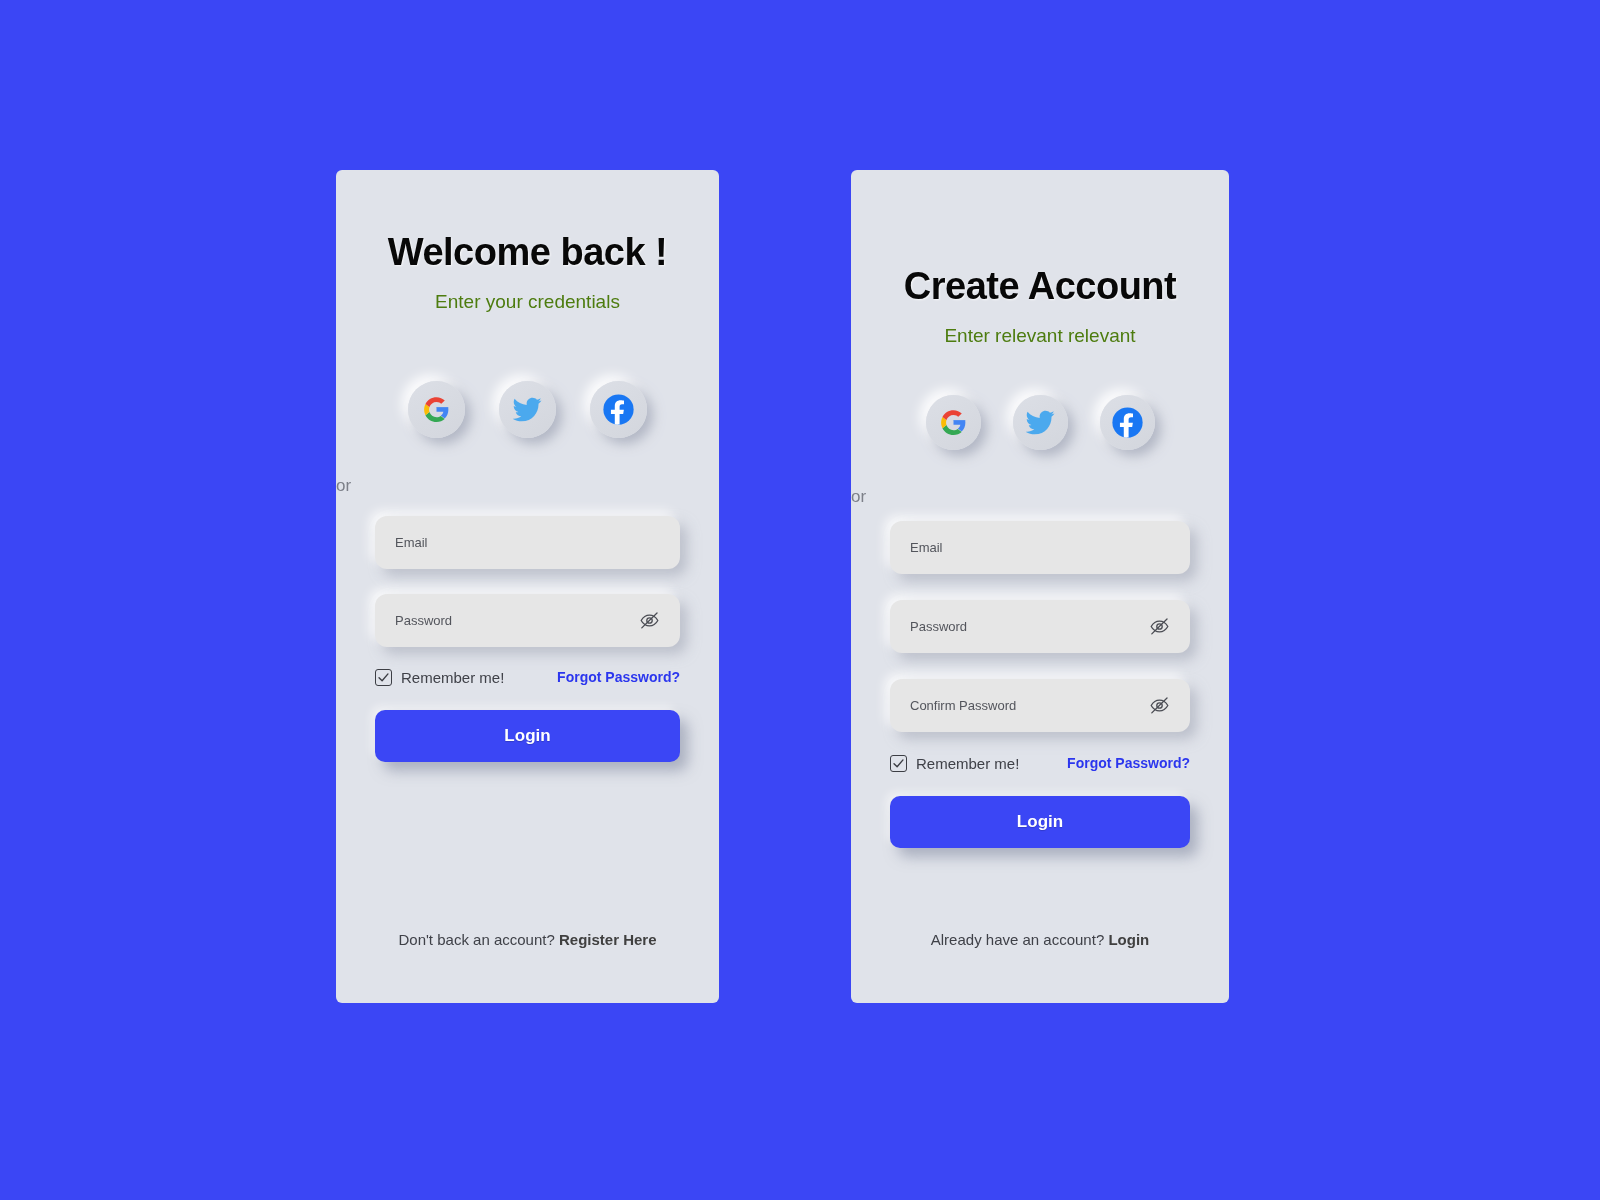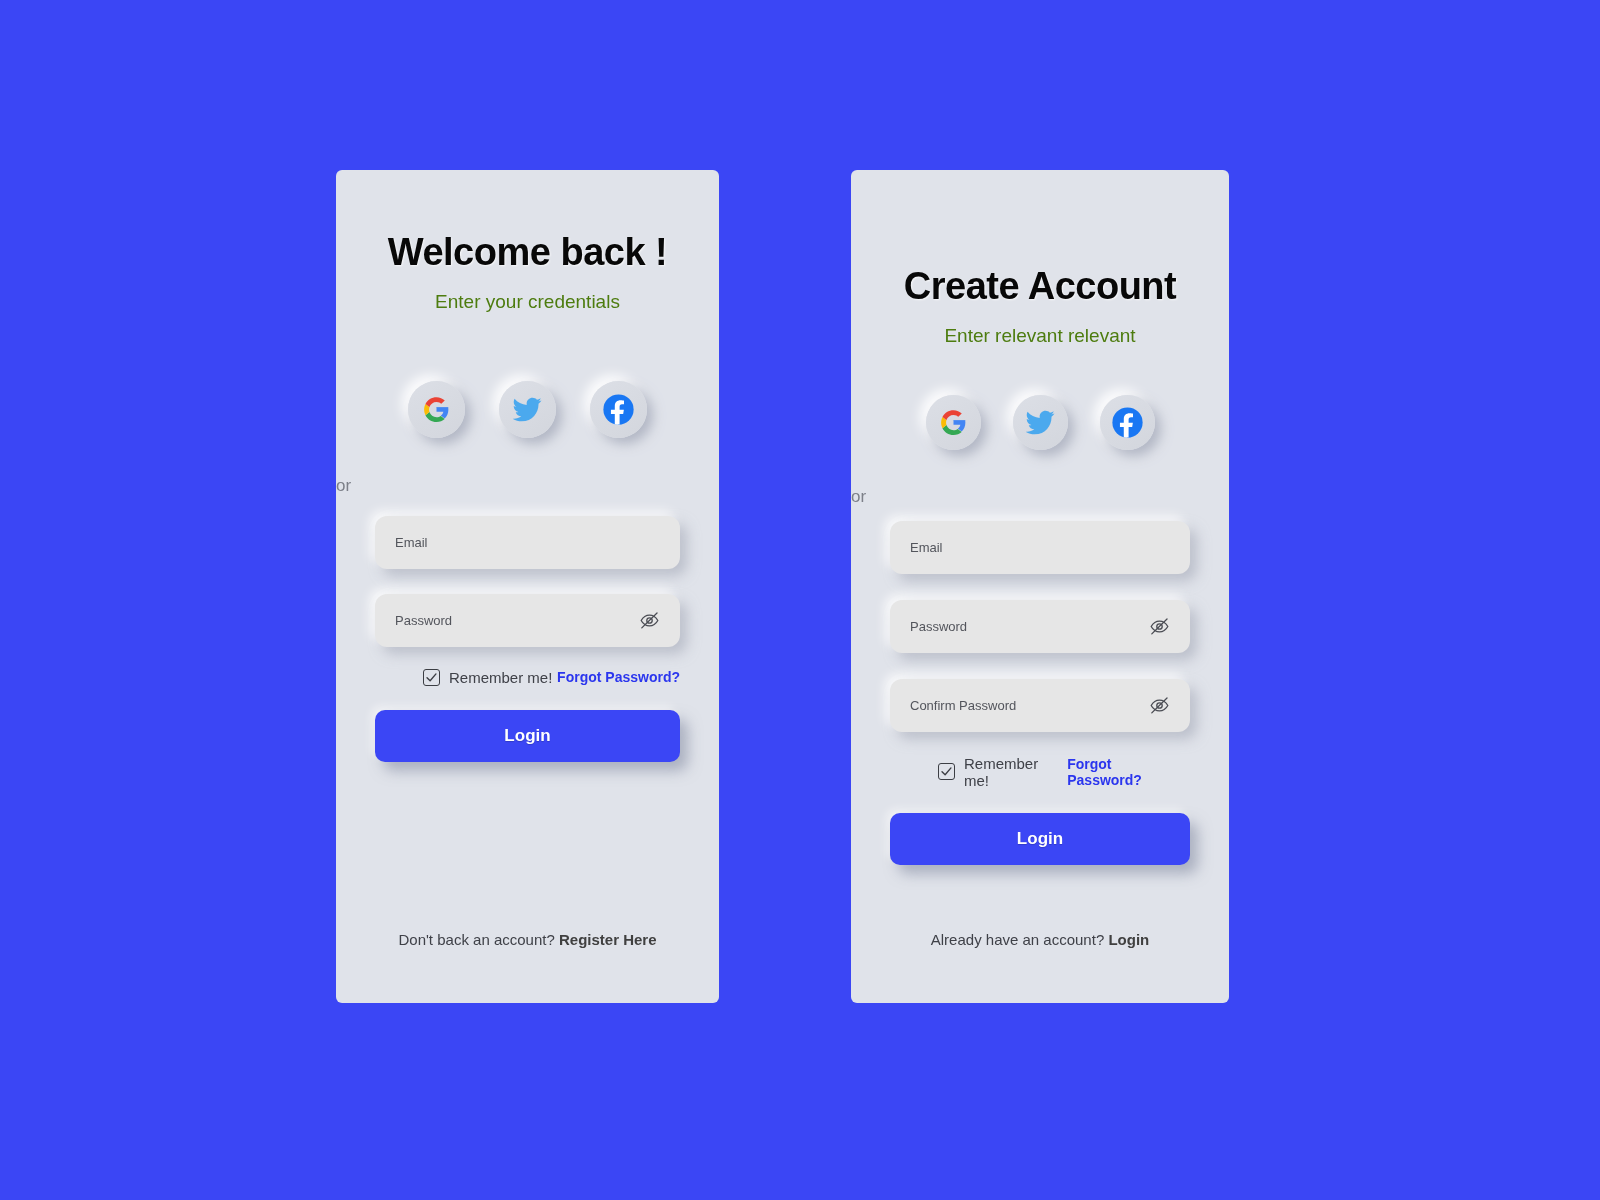--- a/index.html
+++ b/index.html
@@ -129,21 +129,20 @@
     align-items: center;
     justify-content: center;
   }
 
   
   .options-row {
     display: flex;
     align-items: center;
     justify-content: space-between;
     padding: 0 39px;
-    margin-left: 48px;
   }
   .card--login .options-row    { margin-top: 22px; }
   .card--register .options-row { margin-top: 23px; }
 
   .remember {
     display: flex;
     align-items: center;
     gap: 9px;
     cursor: pointer;
   }

